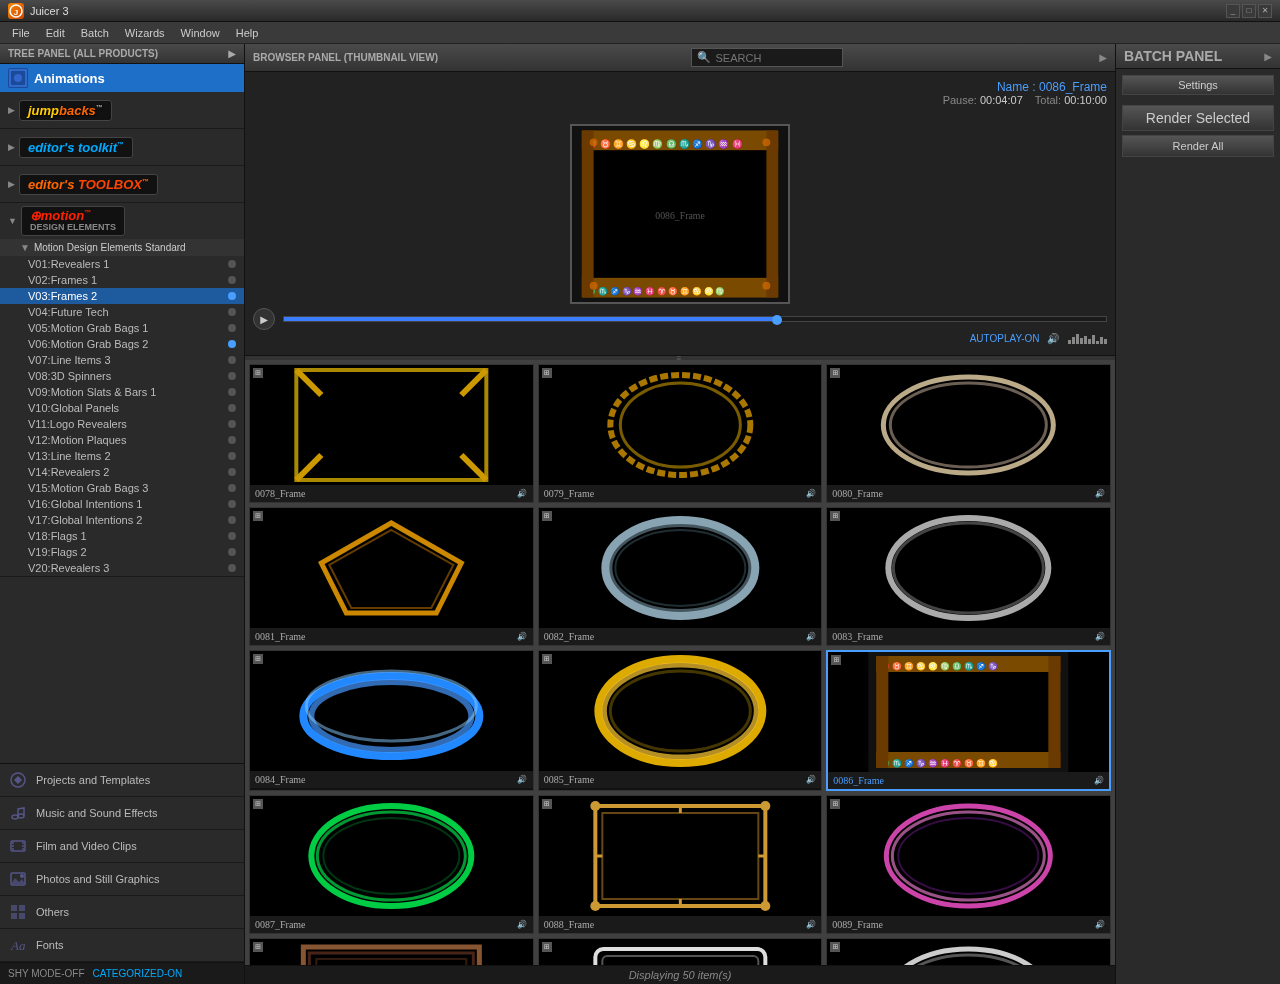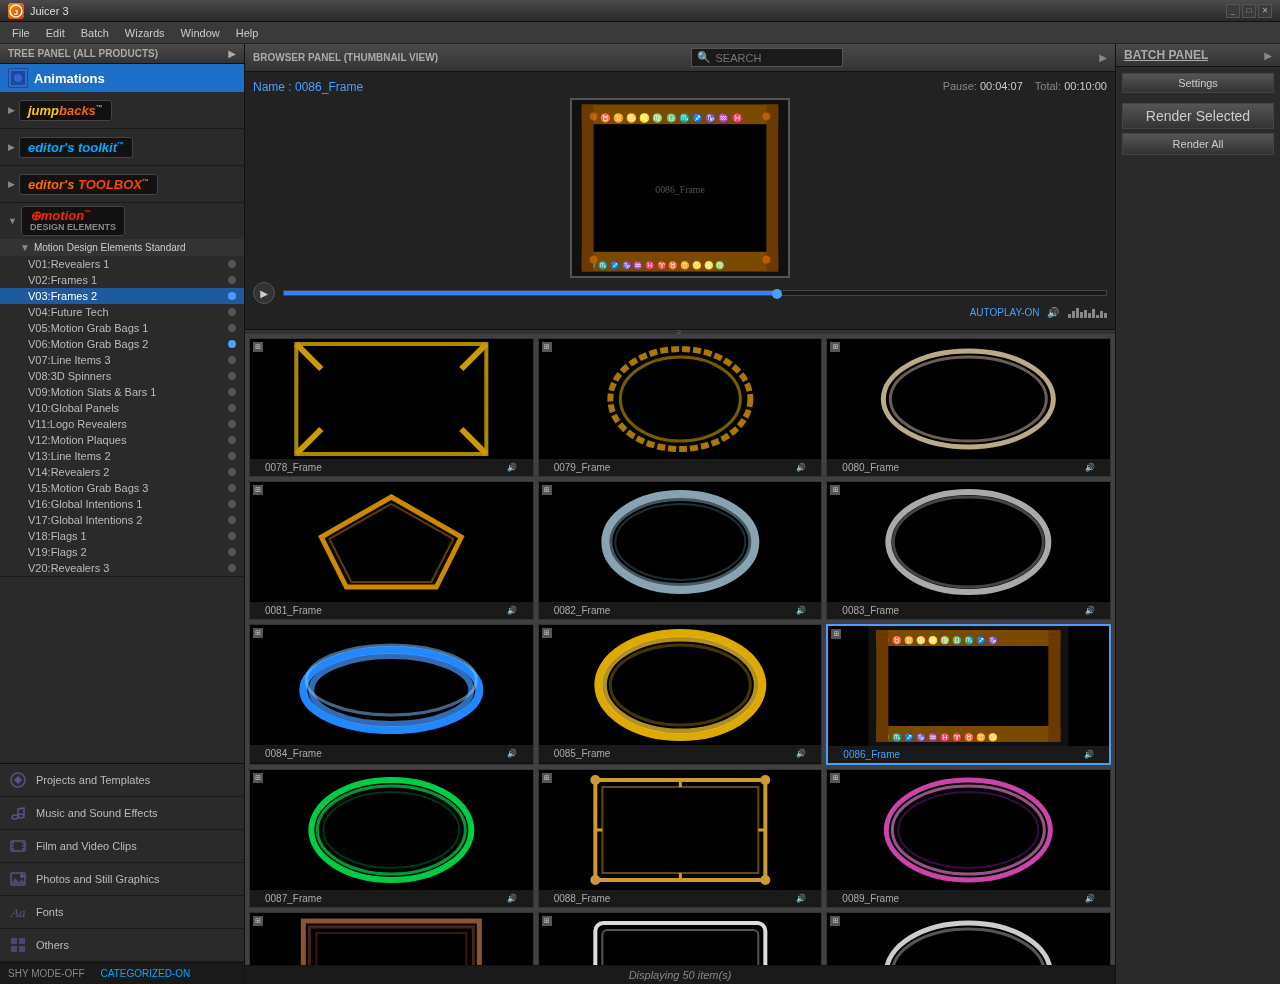--- a/index.html
+++ b/index.html
@@ -57,32 +57,32 @@
 
     
     .bottom-nav { border-top: 1px solid #111; }
     .nav-item { display: flex; align-items: center; padding: 6px 8px; cursor: pointer; border-bottom: 1px solid #1a1a1a; }
     .nav-icon { width: 20px; height: 20px; margin-right: 8px; display: flex; align-items: center; justify-content: center; }
     .nav-label { font-size: 11px; color: #bbb; }
 
     
     #statusbar { background: #1a1a1a; height: 22px; display: flex; align-items: center; padding: 0 8px; border-top: 1px solid #111; font-size: 10px; color: #888; }
     #statusbar .shy-mode { color: #888; }
-    #statusbar .categorized { color: #00aaff; margin-left: 16px; text-align: center; }
+    #statusbar .categorized { color: #00aaff; margin-left: 8px; text-align: center; }
 
     
     #center-panel { flex: 1; display: flex; flex-direction: column; background: #404040; }
     #browser-header { background: linear-gradient(180deg, #4a4a4a, #333); padding: 4px 8px; display: flex; align-items: center; justify-content: space-between; border-bottom: 1px solid #111; }
     .browser-title { color: #aaa; font-size: 10px; font-weight: bold; }
     .search-area { display: flex; align-items: center; background: #1a1a1a; border: 1px solid #555; padding: 2px 6px; }
     .search-icon { color: #888; margin-right: 4px; }
     .search-input { background: transparent; border: none; color: #ccc; font-size: 11px; outline: none; width: 120px; }
 
     #preview-area { background: #222; padding: 8px; border-bottom: 1px solid #111; }
-    #preview-name-bar { display: flex; align-items: flex-start; justify-content: space-between; margin-bottom: 4px; }
+    #preview-name-bar { display: flex; align-items: flex-end; justify-content: space-between; margin-bottom: 18px; flex-direction: column; }
     #preview-name { font-size: 12px; color: #ccc; }
     #preview-name span { color: #4a9eff; }
     #time-info { font-size: 11px; color: #ccc; }
     #time-info .label { color: #888; }
 
     #preview-container { display: flex; justify-content: center; }
     #preview-img { width: 220px; height: 180px; background: #111; border: 2px solid #555; display: flex; align-items: center; justify-content: center; overflow: hidden; position: relative; }
 
     #playback-bar { display: flex; align-items: center; gap: 8px; padding: 4px 0 0 0; }
     #play-btn { width: 22px; height: 22px; background: #333; border: 1px solid #555; border-radius: 50%; display: flex; align-items: center; justify-content: center; cursor: pointer; color: #ccc; font-size: 10px; }
@@ -98,31 +98,31 @@
 
     
     #thumbnail-grid { flex: 1; overflow-y: auto; padding: 4px; display: grid; grid-template-columns: repeat(3, 1fr); gap: 4px; align-content: start; }
     #thumbnail-grid::-webkit-scrollbar { width: 8px; }
     #thumbnail-grid::-webkit-scrollbar-track { background: #1a1a1a; }
     #thumbnail-grid::-webkit-scrollbar-thumb { background: #555; }
 
     .thumb-item { background: #111; border: 1px solid #333; cursor: pointer; position: relative; }
     .thumb-item.selected { border: 2px solid #4a9eff; }
     .thumb-img { width: 100%; height: 120px; background: #000; display: flex; align-items: center; justify-content: center; overflow: hidden; }
-    .thumb-label { display: flex; align-items: center; justify-content: space-between; padding: 3px 15px; background: #1a1a1a; }
+    .thumb-label { display: flex; align-items: center; justify-content: space-between; padding: 3px 5px; background: #1a1a1a; font-family: Liberation Serif, serif; }
     .thumb-name { font-size: 10px; color: #aaa; }
     .thumb-vol { font-size: 8px; color: #666; }
     .thumb-expand { position: absolute; top: 3px; left: 3px; width: 10px; height: 10px; background: #555; display: flex; align-items: center; justify-content: center; font-size: 7px; color: #ccc; }
 
     #grid-status { background: #1a1a1a; padding: 3px 8px; text-align: center; font-size: 11px; color: #888; font-style: italic; border-top: 1px solid #111; }
 
     
     #right-panel { width: 165px; background: #2a2a2a; border-left: 1px solid #111; display: flex; flex-direction: column; }
     #batch-header { background: linear-gradient(180deg, #4a4a4a, #333); padding: 4px 8px; display: flex; align-items: center; justify-content: space-between; border-bottom: 1px solid #111; }
-    .batch-title { color: #aaa; font-size: 12px; font-weight: bold; text-decoration: underline; }
+    .batch-title { color: #aaa; font-size: 14px; font-weight: bold; }
     #settings-btn { background: linear-gradient(180deg, #555, #333); border: 1px solid #444; color: #ccc; padding: 3px 12px; font-size: 11px; cursor: pointer; margin: 6px; width: calc(100% - 12px); }
     .drag-drop-area { flex: 1; display: flex; align-items: center; justify-content: center; text-align: center; padding: 10px; }
     .drag-drop-text { color: #666; font-size: 11px; line-height: 1.6; }
     #render-selected-btn { background: linear-gradient(180deg, #555, #333); border: 1px solid #444; color: #ccc; padding: 4px 8px; font-size: 14px; cursor: pointer; margin: 4px 6px 2px; }
     #render-all-btn { background: linear-gradient(180deg, #555, #333); border: 1px solid #444; color: #ccc; padding: 4px 8px; font-size: 11px; cursor: pointer; margin: 2px 6px 6px; }
 
     
     .panel-sep { height: 4px; background: #333; cursor: ns-resize; display: flex; align-items: center; justify-content: center; }
     .sep-dots { color: #666; font-size: 8px; letter-spacing: 2px; }
   </style>
@@ -348,35 +348,35 @@
               <path d="M2 14 L6 8 L10 12 L13 9 L16 14 Z" fill="#558" opacity="0.7"></path>
               <circle cx="13" cy="6" r="2" fill="#558"></circle>
               <rect x="2" y="3" width="14" height="12" rx="1" fill="none" stroke="#558" stroke-width="1.5"></rect>
             </svg>
         </div>
         <span class="nav-label">Photos and Still Graphics</span>
       </div>
       <div class="nav-item">
         <div class="nav-icon">
           <svg width="18" height="18" viewBox="0 0 18 18">
-              <text x="2" y="14" font-size="13" fill="#558" font-style="italic" font-family="serif">Aa</text>
-            </svg>
-        </div>
-        <span class="nav-label">Fonts</span>
-      </div>
-      <div class="nav-item">
-        <div class="nav-icon">
-          <svg width="18" height="18" viewBox="0 0 18 18">
               <rect x="2" y="2" width="6" height="6" fill="#558" opacity="0.7"></rect>
               <rect x="10" y="2" width="6" height="6" fill="#558" opacity="0.7"></rect>
               <rect x="2" y="10" width="6" height="6" fill="#558" opacity="0.7"></rect>
               <rect x="10" y="10" width="6" height="6" fill="#558" opacity="0.7"></rect>
             </svg>
         </div>
         <span class="nav-label">Others</span>
+      </div>
+      <div class="nav-item">
+        <div class="nav-icon">
+          <svg width="18" height="18" viewBox="0 0 18 18">
+              <text x="2" y="14" font-size="13" fill="#558" font-style="italic" font-family="serif">Aa</text>
+            </svg>
+        </div>
+        <span class="nav-label">Fonts</span>
       </div>
     </div>
 
     <div id="statusbar">
       <span class="shy-mode">SHY MODE-OFF</span>
       <span class="categorized">CATEGORIZED-ON</span>
     </div>
   </div>
 
   <div id="center-panel">

